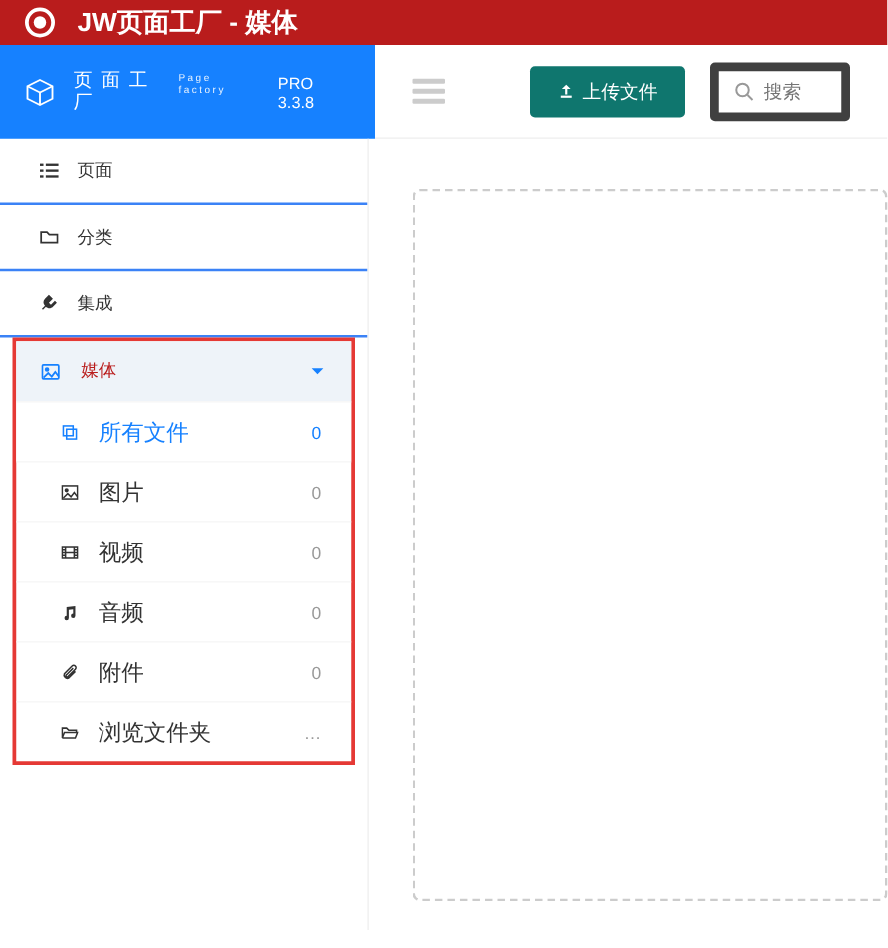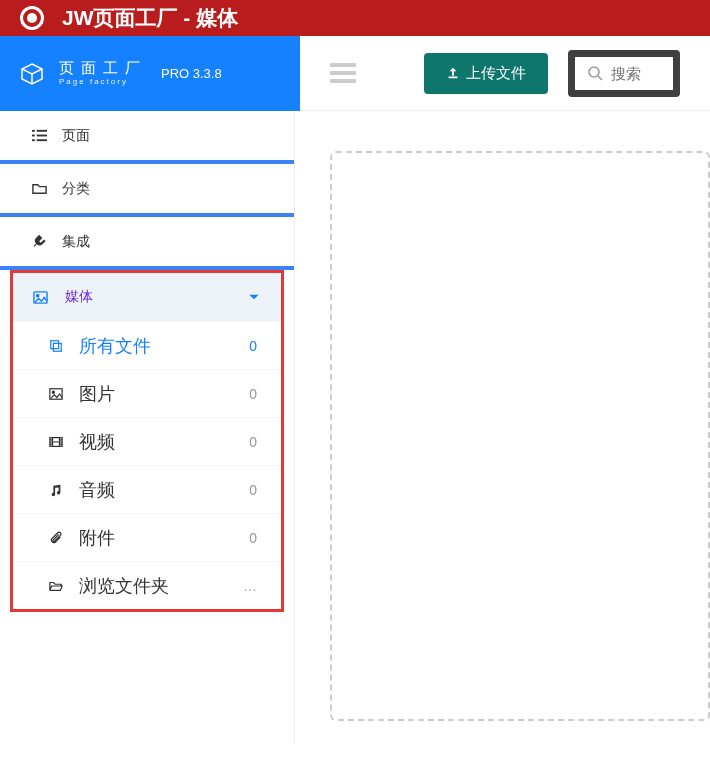--- a/index.html
+++ b/index.html
@@ -59,21 +59,21 @@
     .cube-icon {
       width: 24px;
       height: 24px;
       margin-right: 15px;
     }
     .brand-text {
       display: flex;
       align-items: center;
       gap: 14px;
     }
-    .brand-stack { display: flex; flex-direction: column; line-height: 1.1; }
+    .brand-stack { display: flex; flex-direction: row; line-height: 1.1; }
     .brand-cn { color: #fff; font-size: 15px; letter-spacing: 7px; font-weight: 500; }
     .brand-en { color: #fff; font-size: 8px; letter-spacing: 2px; opacity: 0.9; margin-top: 2px; }
     .brand-version { color: #fff; font-size: 13px; font-weight: 400; }
 
     .brand-right {
       flex: 1;
       background: #fff;
       display: flex;
       align-items: center;
       padding: 0 30px;
@@ -137,38 +137,38 @@
     }
 
     
     .nav-item {
       display: flex;
       align-items: center;
       height: 53px;
       padding: 0 30px;
       cursor: pointer;
       color: #333;
-      border-bottom: 4px solid #3b82f6;
+      border-bottom: 2px solid #3b82f6;
     }
     .nav-item .ico { width: 18px; margin-right: 14px; display: inline-flex; align-items: center; justify-content: center; }
     .nav-item .lbl { flex: 1; font-size: 14px; }
 
     
     .media-section {
       border: 3px solid #e53935;
       margin: 0 10px;
     }
 
     .media-header {
       display: flex;
       align-items: center;
       height: 48px;
       padding: 0 20px;
       background: #eef3f9;
-      color: #6d28d9;
+      color: #b91c1c;
       font-weight: 500;
       cursor: pointer;
     }
     .media-header .ico { width: 18px; margin-right: 14px; display: inline-flex; }
     .media-header .lbl { flex: 1; font-size: 14px; }
     .chev {
       color: #1681ff;
       font-size: 14px;
     }
 

